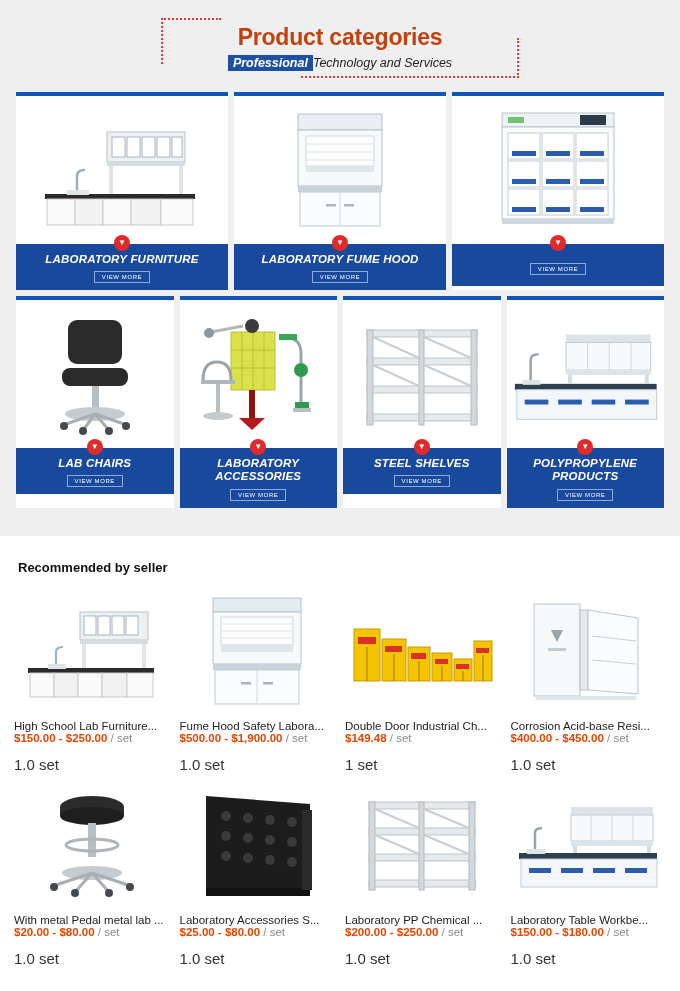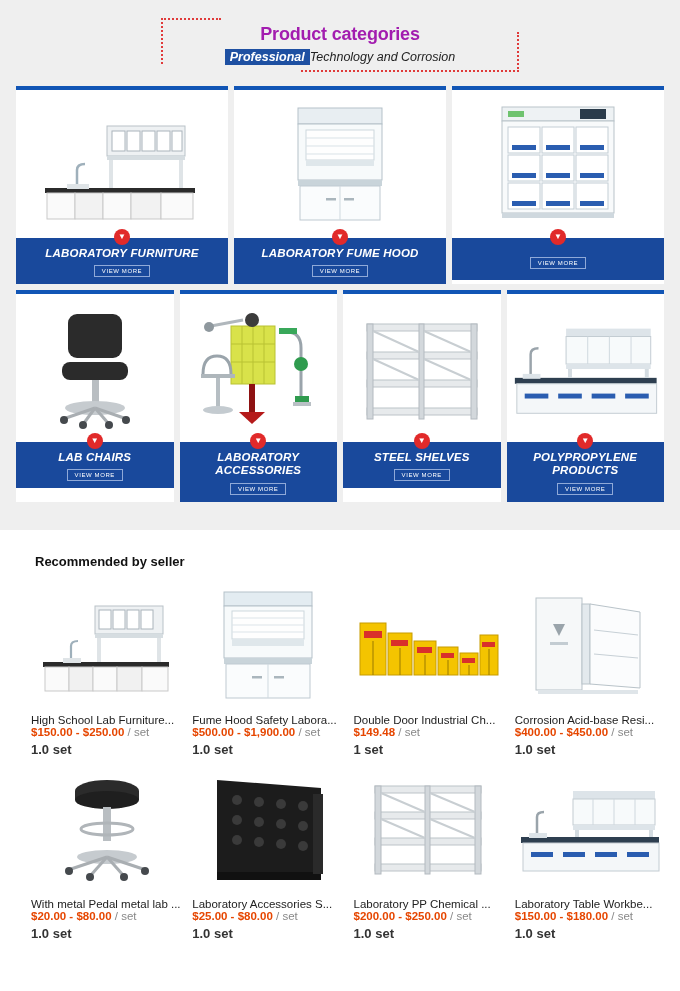--- a/index.html
+++ b/index.html
@@ -36,23 +36,23 @@
   .title-wrap .dash-br {
     position: absolute;
     right: -48px;
     bottom: 0;
     width: 218px;
     height: 40px;
     border-right: 2px dotted #e03a3a;
     border-bottom: 2px dotted #e03a3a;
   }
   .cat-title {
-    font-size: 18px;
+    font-size: 23px;
     font-weight: bold;
-    color: #a21caf;
+    color: #c2410c;
     letter-spacing: -0.2px;
     position: relative;
     z-index: 2;
   }
   .cat-sub {
     margin-top: 5px;
     font-size: 12.5px;
     font-style: italic;
     color: #222;
     position: relative;
@@ -126,21 +126,21 @@
     width: 16px; height: 16px;
     background: #e12a2a;
     border-radius: 50%;
     display: flex; align-items: center; justify-content: center;
     color: #fff;
     font-size: 8px;
     line-height: 1;
   }
 
   
-  .rec-section { padding: 14px 14px 0 31px; background: #fff; }
+  .rec-section { padding: 14px 14px 0 14px; background: #fff; }
   .rec-title {
     font-size: 13px;
     font-weight: bold;
     color: #111;
     margin: 10px 0 14px 4px;
   }
   .prod-row {
     display: flex;
     gap: 10px;
     margin-bottom: 10px;
@@ -169,37 +169,36 @@
     font-size: 11.5px;
     font-weight: bold;
     color: #e64600;
     white-space: nowrap;
   }
   .prod-price .unit {
     color: #888;
     font-weight: normal;
   }
   .prod-moq {
-    margin-top: 4px;
-    font-size: 13px;
+    margin-top: 12px;
+    font-size: 15px;
     color: #333;
-    font-weight: bold;
   }
 </style>
 </head>
 <body>
 
 <div class="cat-section">
 
   <div class="title-wrap">
     <span class="dash-tl"></span>
     <span class="dash-br"></span>
     <div class="cat-title">Product categories</div>
     <div class="cat-sub">
-      <span class="hl">Professional</span><span>Technology and Corrosion</span>
+      <span class="hl">Professional</span><span>Technology and Services</span>
     </div>
   </div>
 
   <div class="grid-row">
 
     <div class="cat-card">
       <div class="cat-img">
         <svg width="170" height="120" viewBox="0 0 170 120">
           <rect x="8" y="84" width="150" height="5" fill="#2b2b2b"></rect>
           <rect x="10" y="89" width="28" height="26" fill="#fafafa" stroke="#c9c9c9"></rect>

